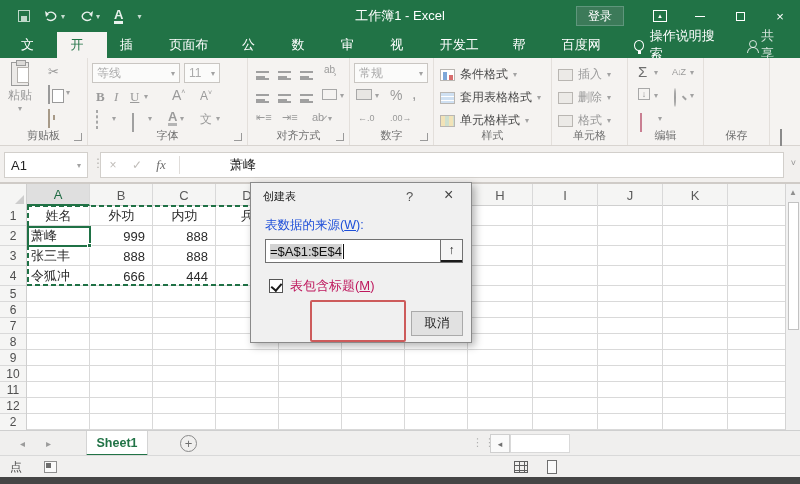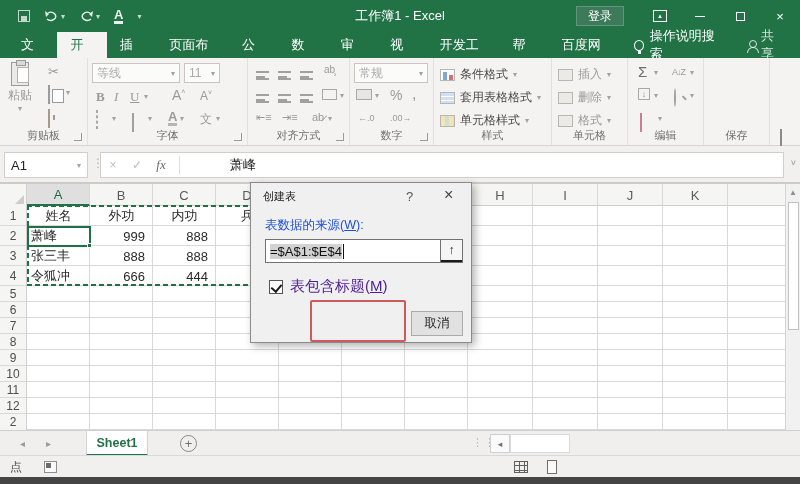--- a/index.html
+++ b/index.html
@@ -158,21 +158,21 @@
             border:1px solid #717171; display:flex; align-items:center; padding-left:4px; }
   .dinput .seltext { background:#d2d2d2; font-size:13px; color:#111; }
   .caret { display:inline-block; width:1.5px; height:15px; background:#111; margin-left:1px; }
   .rangebtn { position:absolute; left:189px; top:56px; width:23px; height:24px; background:#f5f5f5;
               border:1px solid #717171; text-align:center; }
   .rangebtn .arr { font-size:12px; color:#1a1a1a; line-height:20px; border-bottom:2px solid #1a1a1a; }
   .dcheckrow { position:absolute; left:18px; top:94px; display:flex; align-items:center; gap:7px; }
   .cbox { width:14px; height:14px; background:#fff; border:1px solid #555; position:relative; }
   .cbox:after { content:""; position:absolute; left:3px; top:1px; width:5px; height:8px;
                 border-right:2px solid #1a1a1a; border-bottom:2px solid #1a1a1a; transform:rotate(40deg); }
-  .dchecklabel { font-size:15px; color:#4c1d95; }
+  .dchecklabel { font-size:13px; color:#be185d; }
   .dbtn { position:absolute; top:128px; height:25px; background:#e1e1e1; font-size:12.5px; color:#1a1a1a;
           display:flex; align-items:center; justify-content:center; }
   .okbtn { left:73px; width:69px; border:2px solid #0078d6; }
   .cancelbtn { left:160px; width:52px; border:1px solid #aaa; }
   .redbox { position:absolute; left:59px; top:117px; width:96px; height:42px;
             border:2px solid #cd5b5b; border-radius:2px; z-index:50; pointer-events:none; }
 
   
   .tabbar { position:absolute; left:0; top:430px; width:800px; height:25px; background:#f0efee;
             border-top:1px solid #cfcfcf; }

